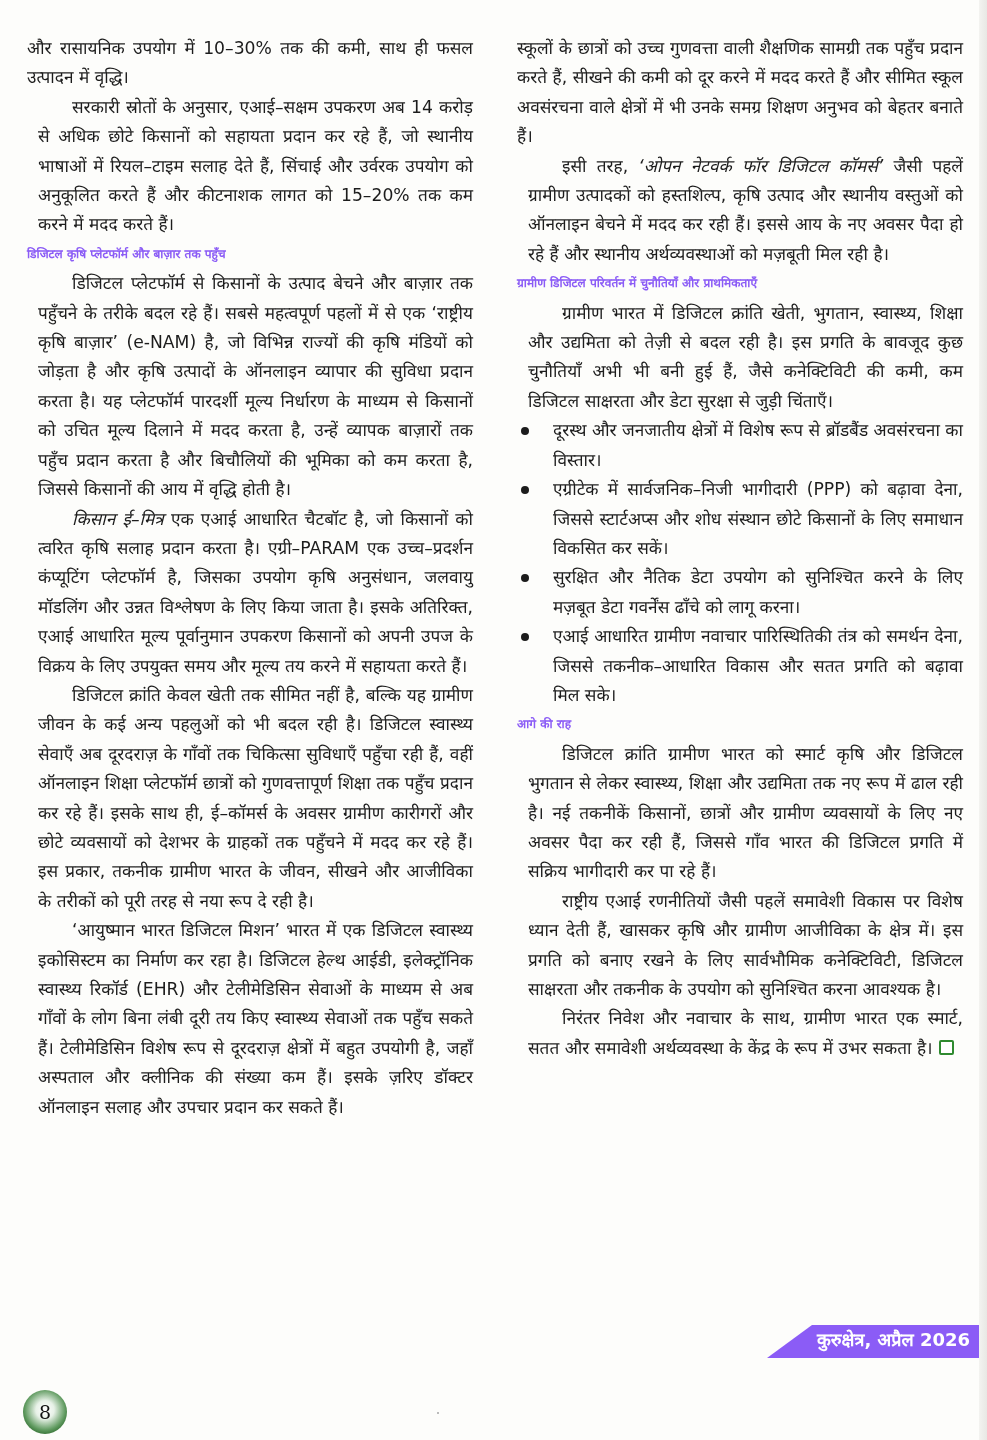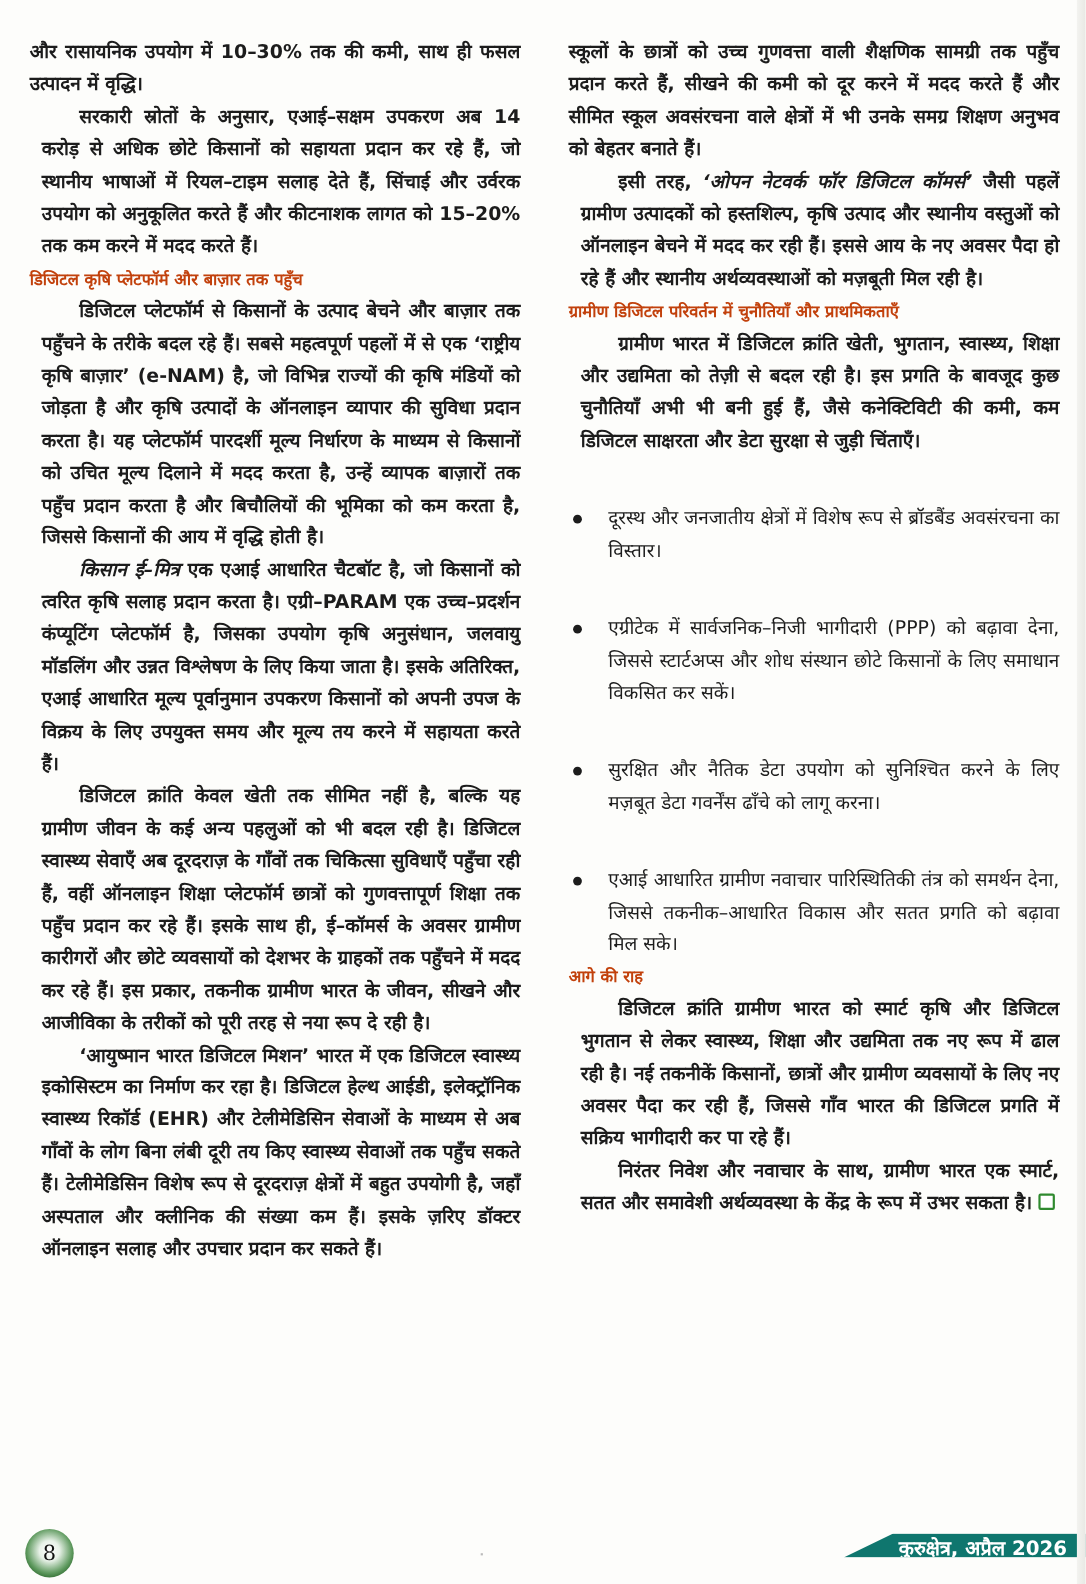--- a/index.html
+++ b/index.html
@@ -11,47 +11,47 @@
     position: relative;
   }
   .page { position: absolute; left: 0; top: 0; width: 987px; height: 1440px; }
   .col {
     position: absolute; top: 34px;
     font-size: 17.2px; line-height: 29.4px;
     text-align: justify;
   }
   .col-left { left: 27px; width: 446px; }
   .col-right { left: 517px; width: 446px; }
-  .para { margin: 0; text-indent: 0; font-weight: bold; }
+  .para { margin: 0; text-indent: 0; }
   .para.indent { text-indent: 34px; margin-left: 11px; }
   .heading {
-    margin: 0; color: #c2410c; font-weight: bold; font-size: 15px;
+    margin: 0; color: #8b5cf6; font-weight: bold; font-size: 12px;
     line-height: 29.4px;
   }
   .it { font-style: italic; }
   .latin-it { font-family: "DejaVu Sans", sans-serif; font-style: italic; }
   ul.bullets { list-style: none; margin: 0; padding: 0; }
-  ul.bullets li { position: relative; padding-left: 36px; margin-top: 41px; }
+  ul.bullets li { position: relative; padding-left: 36px; }
   ul.bullets li .dot {
     position: absolute; left: 4px; top: 11px; width: 8px; height: 8px;
     background: #1c1c1c; border-radius: 50%;
   }
   .end-mark {
     display: inline-block; width: 11px; height: 11px; border: 2px solid #2f8a2f;
     border-radius: 2px; vertical-align: -1px; margin-left: 6px; background: #fff;
   }
   .page-num {
     position: absolute; left: 23px; top: 1390px; width: 44px; height: 44px; border-radius: 50%;
     background: radial-gradient(circle at 50% 45%, #ffffff 0%, #e7f1e7 28%, #5f9a5f 62%, #1e5a1e 85%, #164816 100%);
     display: flex; align-items: center; justify-content: center;
     font-family: "DejaVu Serif", serif; font-size: 19px; color: #111;
   }
   .banner {
-    position: absolute; left: 767px; top: 1394px; width: 220px; height: 22px;
-    background: #0f766e;
+    position: absolute; left: 767px; top: 1325px; width: 220px; height: 33px;
+    background: #8b5cf6;
     clip-path: polygon(45px 0, 100% 0, 100% 100%, 0 100%);
     color: #fff; font-size: 18px; line-height: 30px; font-weight: bold;
     padding-left: 50px; box-sizing: border-box;
   }
   .right-edge {
     position: absolute; right: 0; top: 0; width: 8px; height: 1440px;
     background: linear-gradient(to right, #f3f3f0, #e8e8e4);
   }
   .speck { position: absolute; left: 437px; top: 1412px; width: 2px; height: 2px; background: #bbb; }
 </style>
@@ -76,20 +76,21 @@
     <h2 class="heading">ग्रामीण डिजिटल परिवर्तन में चुनौतियाँ और प्राथमिकताएँ</h2>
     <p class="para indent">ग्रामीण भारत में डिजिटल क्रांति खेती, भुगतान, स्वास्थ्य, शिक्षा और उद्यमिता को तेज़ी से बदल रही है। इस प्रगति के बावजूद कुछ चुनौतियाँ अभी भी बनी हुई हैं, जैसे कनेक्टिविटी की कमी, कम डिजिटल साक्षरता और डेटा सुरक्षा से जुड़ी चिंताएँ।</p>
     <ul class="bullets">
       <li><span class="dot"></span><span>दूरस्थ और जनजातीय क्षेत्रों में विशेष रूप से ब्रॉडबैंड अवसंरचना का विस्तार।</span></li>
       <li><span class="dot"></span><span>एग्रीटेक में सार्वजनिक–निजी भागीदारी (PPP) को बढ़ावा देना, जिससे स्टार्टअप्स और शोध संस्थान छोटे किसानों के लिए समाधान विकसित कर सकें।</span></li>
       <li><span class="dot"></span><span>सुरक्षित और नैतिक डेटा उपयोग को सुनिश्चित करने के लिए मज़बूत डेटा गवर्नेंस ढाँचे को लागू करना।</span></li>
       <li><span class="dot"></span><span>एआई आधारित ग्रामीण नवाचार पारिस्थितिकी तंत्र को समर्थन देना, जिससे तकनीक–आधारित विकास और सतत प्रगति को बढ़ावा मिल सके।</span></li>
     </ul>
     <h2 class="heading">आगे की राह</h2>
     <p class="para indent">डिजिटल क्रांति ग्रामीण भारत को स्मार्ट कृषि और डिजिटल भुगतान से लेकर स्वास्थ्य, शिक्षा और उद्यमिता तक नए रूप में ढाल रही है। नई तकनीकें किसानों, छात्रों और ग्रामीण व्यवसायों के लिए नए अवसर पैदा कर रही हैं, जिससे गाँव भारत की डिजिटल प्रगति में सक्रिय भागीदारी कर पा रहे हैं।</p>
+    <p class="para indent">राष्ट्रीय एआई रणनीतियों जैसी पहलें समावेशी विकास पर विशेष ध्यान देती हैं, खासकर कृषि और ग्रामीण आजीविका के क्षेत्र में। इस प्रगति को बनाए रखने के लिए सार्वभौमिक कनेक्टिविटी, डिजिटल साक्षरता और तकनीक के उपयोग को सुनिश्चित करना आवश्यक है।</p>
     <p class="para indent"><span>निरंतर निवेश और नवाचार के साथ, ग्रामीण भारत एक स्मार्ट, सतत और समावेशी अर्थव्यवस्था के केंद्र के रूप में उभर सकता है।</span><span class="end-mark"></span></p>
   </div>
 
   <div class="page-num">
     <span>8</span>
   </div>
 
   <div class="banner">
     <span>कुरुक्षेत्र, अप्रैल 2026</span>
   </div>

